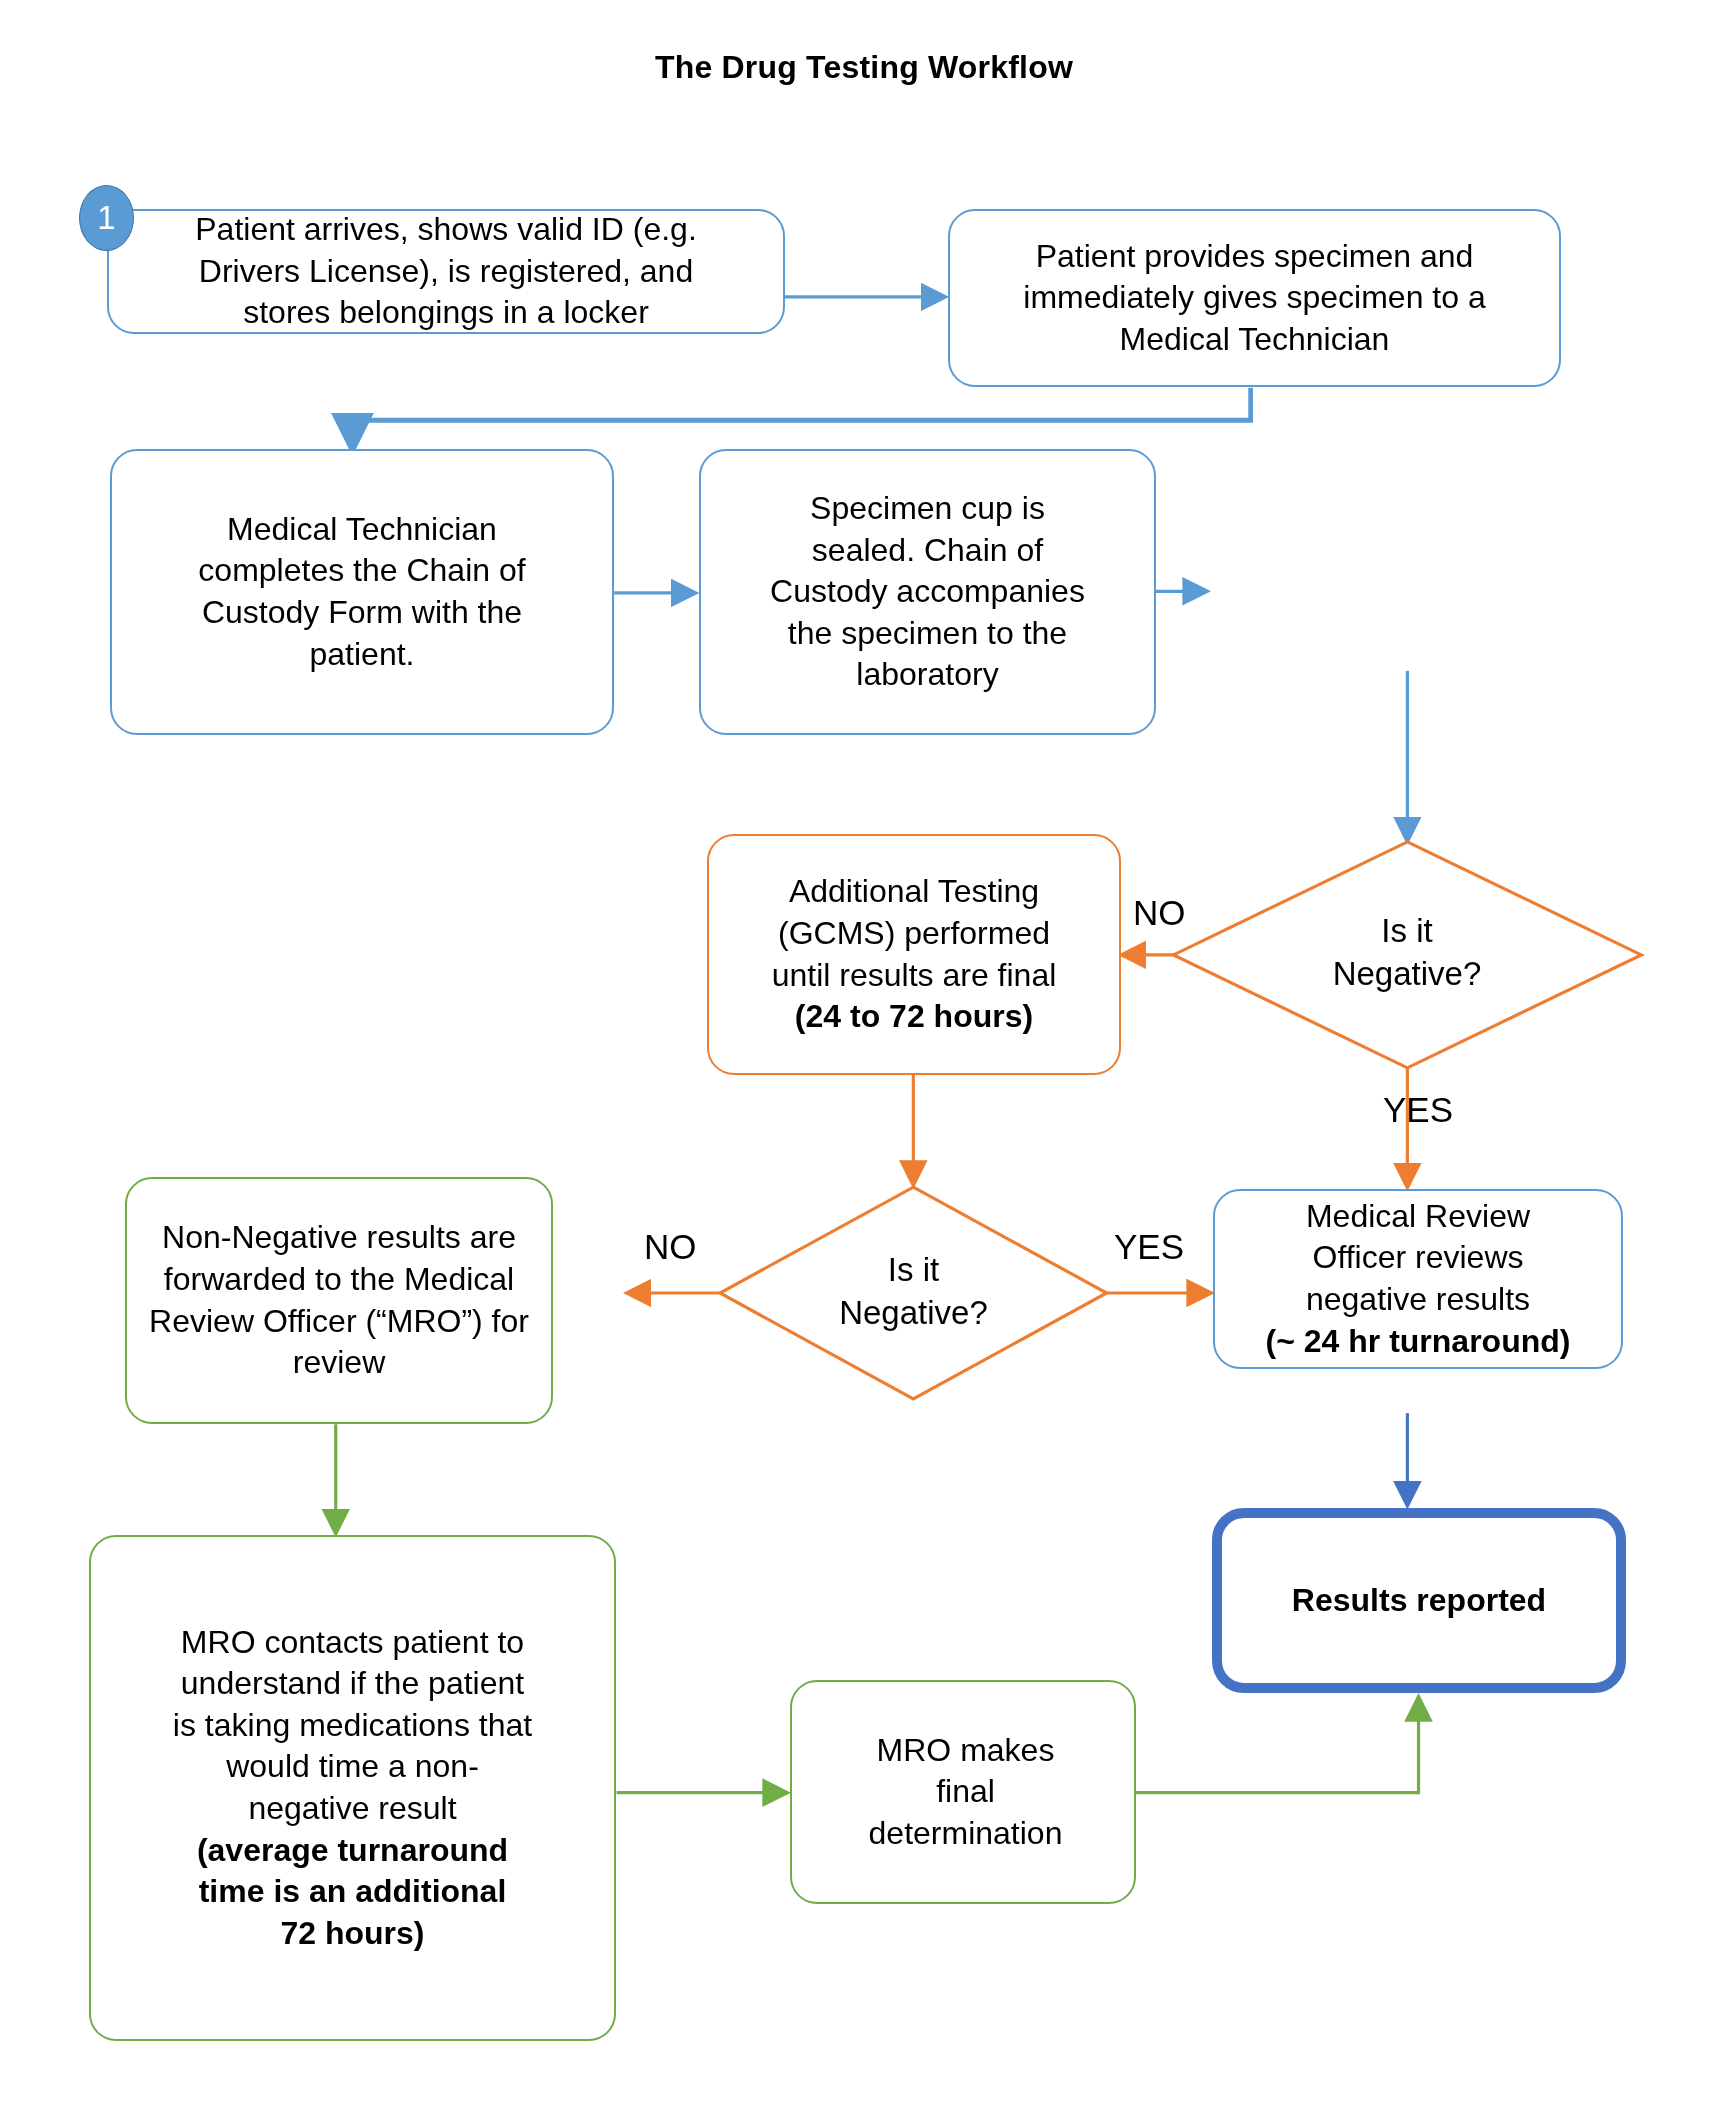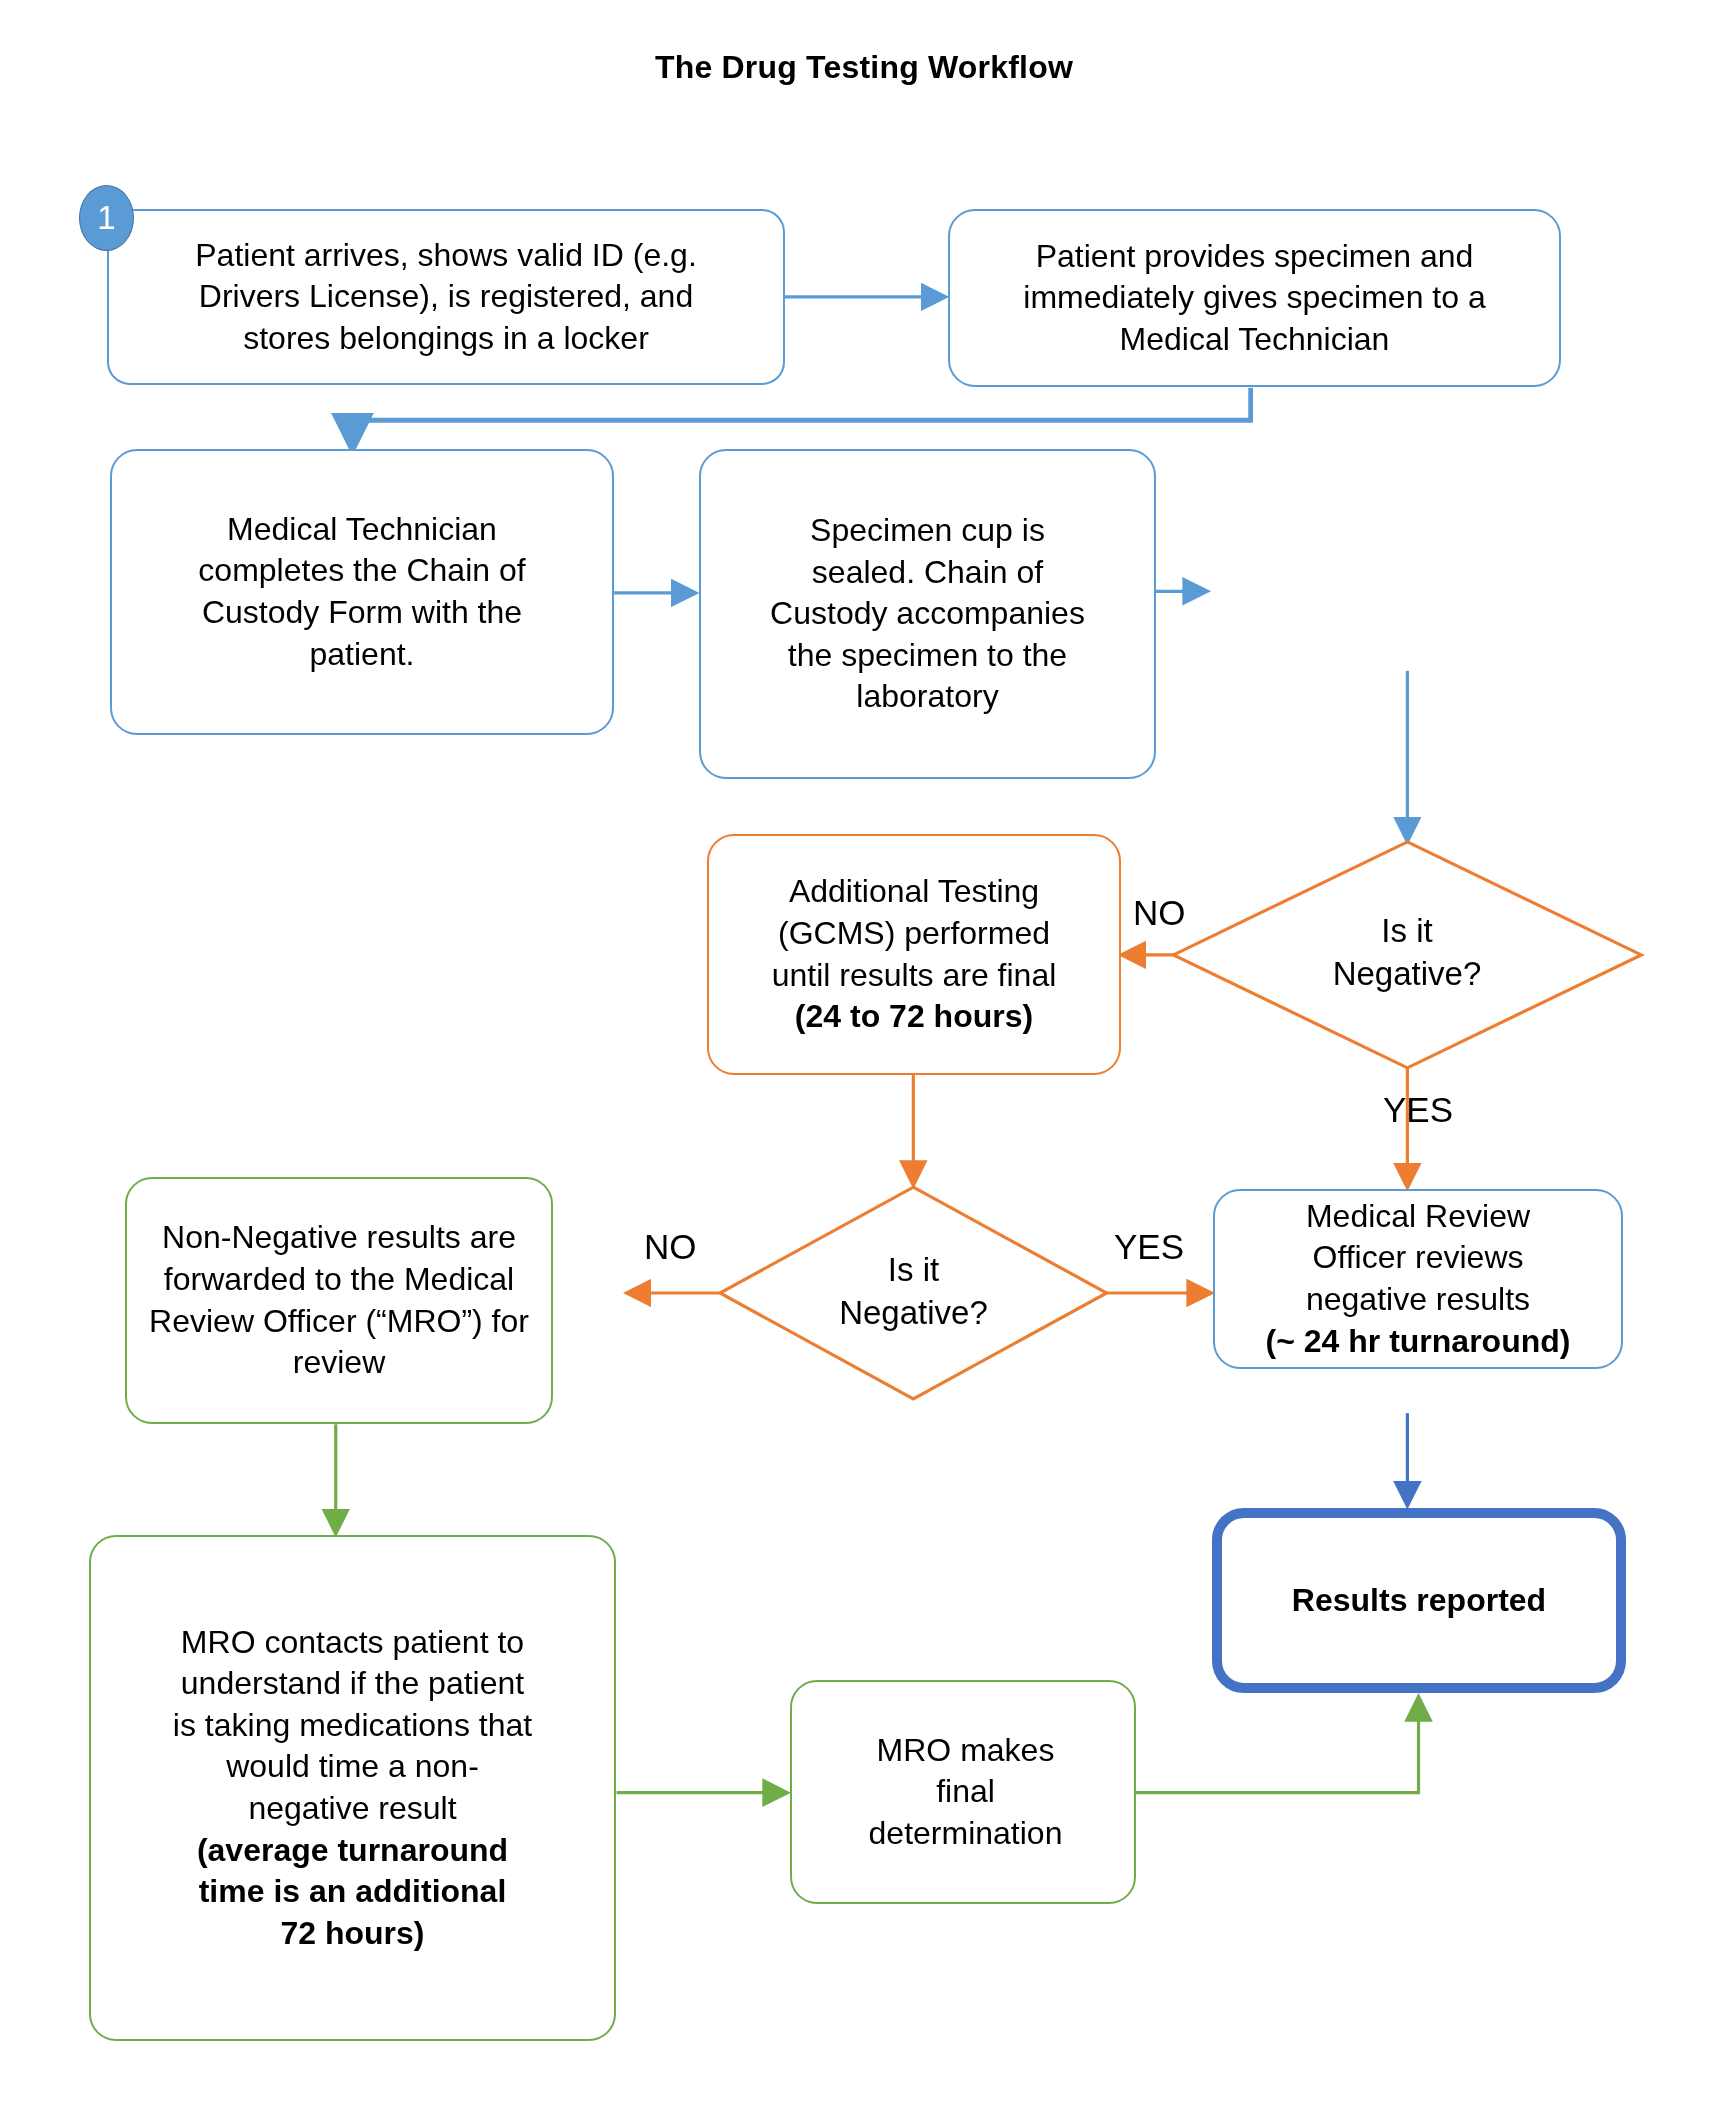--- a/index.html
+++ b/index.html
@@ -177,21 +177,21 @@
 
     <g>
       <path d="M775,2253 L987,2253" stroke="#70AD47" stroke-width="4" fill="none" marker-end="url(#ahGreen)"></path>
     </g>
 
     <g>
       <path d="M1384,2253 L1783,2253 L1783,2135" stroke="#70AD47" stroke-width="4" fill="none" marker-end="url(#ahGreen)"></path>
     </g>
   </svg>
 
-  <div class="node rrect-blue" style="left:107px; top:209px; width:678px; height:176px; font-size:32px;border-radius:23px;">
+  <div class="node rrect-blue" style="left:107px; top:209px; width:678px; height:125px; font-size:32px;">
     <div class="txt">
       <div>Patient arrives, shows valid ID  (e.g.</div>
       <div>Drivers License), is registered, and</div>
       <div>stores belongings in a locker</div>
     </div>
   </div>
   <div class="badge" style="left:79px; top:185px;">
     <span>1</span>
   </div>
 
@@ -205,21 +205,21 @@
 
   <div class="node rrect-blue" style="left:110px; top:449px; width:504px; height:286px; font-size:32px;">
     <div class="txt">
       <div>Medical Technician</div>
       <div>completes the Chain of</div>
       <div>Custody Form with the</div>
       <div>patient.</div>
     </div>
   </div>
 
-  <div class="node rrect-blue" style="left:699px; top:449px; width:457px; height:330px; font-size:32px;">
+  <div class="node rrect-blue" style="left:699px; top:449px; width:457px; height:286px; font-size:32px;">
     <div class="txt">
       <div>Specimen cup is</div>
       <div>sealed.  Chain of</div>
       <div>Custody accompanies</div>
       <div>the specimen to the</div>
       <div>laboratory</div>
     </div>
   </div>
 
 

